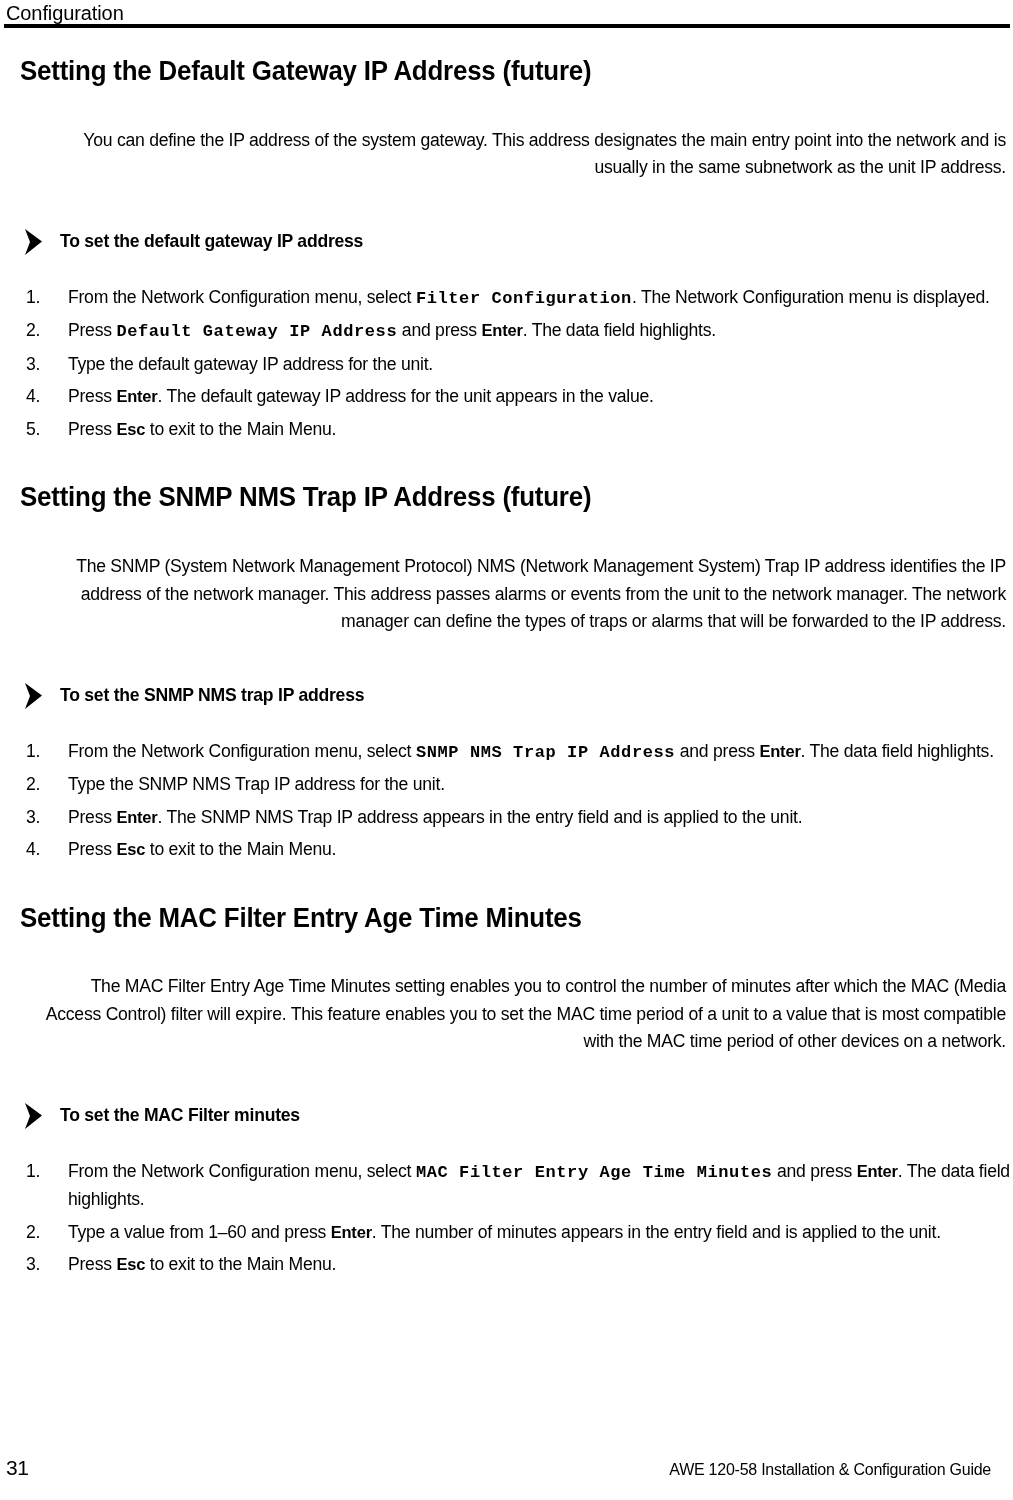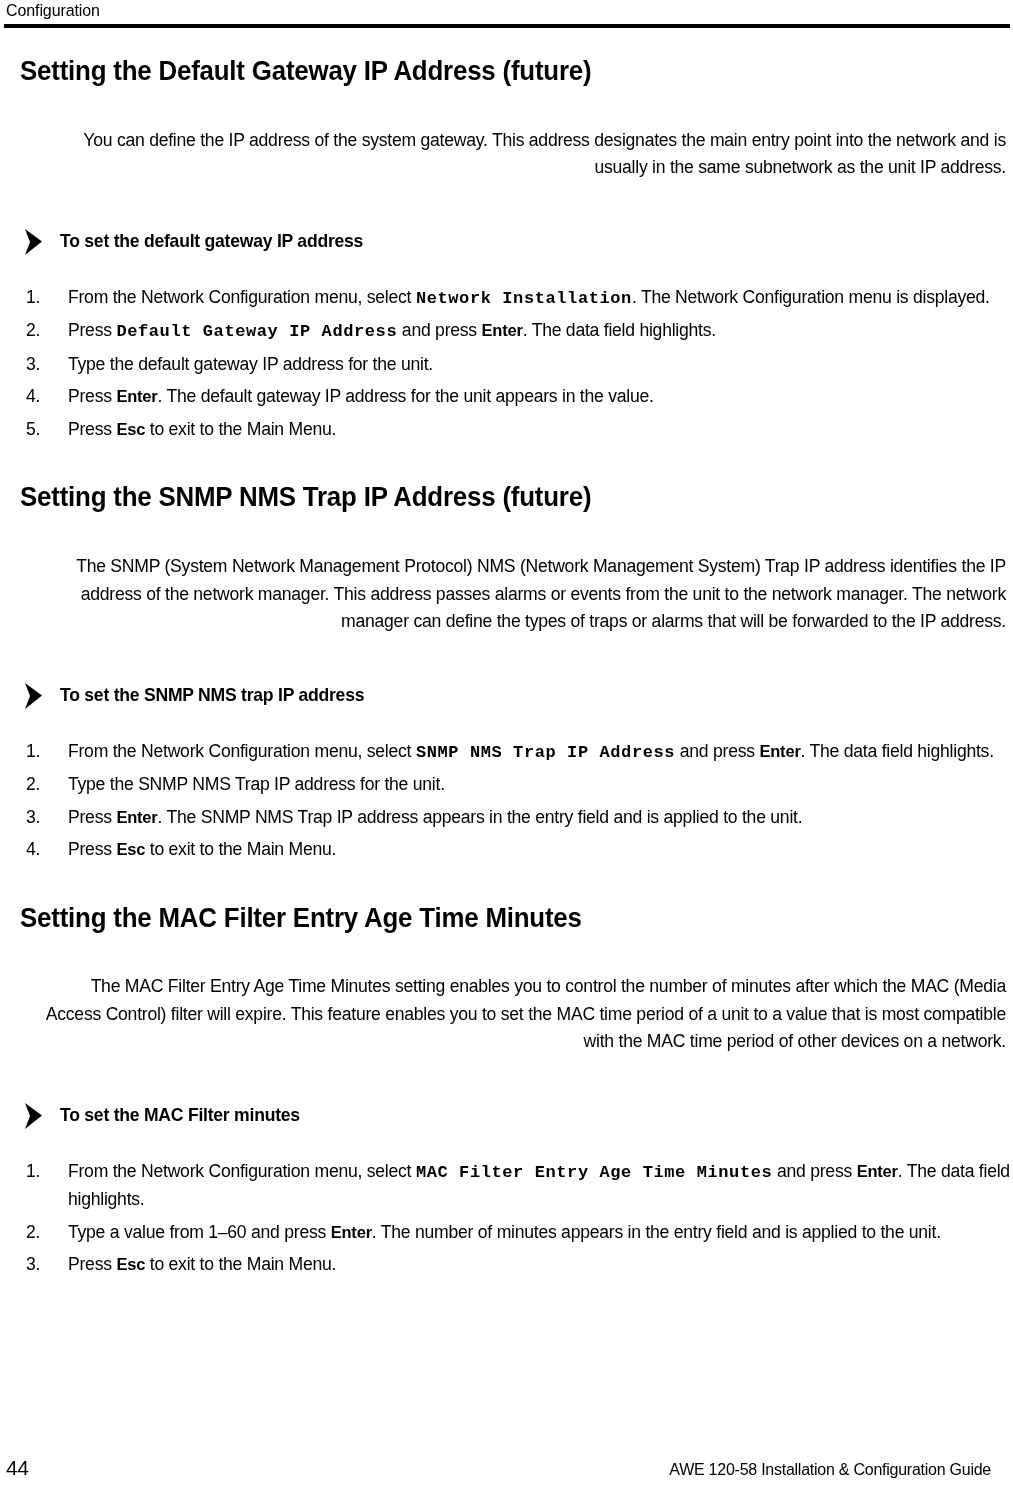--- a/index.html
+++ b/index.html
@@ -22,21 +22,21 @@
     width: 1013px;
     height: 1500px;
   }
 
   
   .rh-text {
     position: absolute;
     left: 6px;
     top: 2px;
     font-family: "Liberation Sans", sans-serif;
-    font-size: 16px;
+    font-size: 20px;
     font-weight: 400;
     letter-spacing: -0.1px;
     color: #000;
     white-space: nowrap;
   }
   .rh-rule {
     position: absolute;
     left: 4px;
     top: 24px;
     width: 1006px;
@@ -186,21 +186,21 @@
     <div class="proc">
       <span class="arrow">
         <svg width="22" height="26" viewBox="0 0 22 26" xmlns="http://www.w3.org/2000/svg">
           <path d="M1 0 L18 12.5 L1 26 L6 13 Z" fill="#000000"></path>
         </svg>
       </span>
       <span class="ptitle">To set the default gateway IP address</span>
     </div>
     <div class="sp-e"></div>
     <ol class="steps">
-        <li><span class="num">1.</span><span>From the Network Configuration menu, select </span><code class="mono">Network Installation</code><span>. The Network Configuration menu is displayed.</span></li>
+        <li><span class="num">1.</span><span>From the Network Configuration menu, select </span><code class="mono">Filter Configuration</code><span>. The Network Configuration menu is displayed.</span></li>
         <li><span class="num">2.</span><span>Press </span><code class="mono">Default Gateway IP Address</code><span> and press </span><b class="kbd">Enter</b><span>. The data field highlights.</span></li>
         <li><span class="num">3.</span><span>Type the default gateway IP address for the unit.</span></li>
         <li><span class="num">4.</span><span>Press </span><b class="kbd">Enter</b><span>. The default gateway IP address for the unit appears in the value.</span></li>
         <li><span class="num">5.</span><span>Press </span><b class="kbd">Esc</b><span> to exit to the Main Menu.</span></li>
       </ol>
 
     <div class="sp-d"></div>
 
     <h2 class="sec">Setting the SNMP NMS Trap IP Address (future)</h2>
     <div class="sp-a"></div>
@@ -239,17 +239,17 @@
     <div class="sp-e"></div>
     <ol class="steps">
         <li><span class="num">1.</span><span>From the Network Configuration menu, select </span><code class="mono">MAC Filter Entry Age Time Minutes</code><span> and press </span><b class="kbd">Enter</b><span>. The data field highlights.</span></li>
         <li><span class="num">2.</span><span>Type a value from 1–60 and press </span><b class="kbd">Enter</b><span>. The number of minutes appears in the entry field and is applied to the unit.</span></li>
         <li><span class="num">3.</span><span>Press </span><b class="kbd">Esc</b><span> to exit to the Main Menu.</span></li>
       </ol>
 
   </div>
 
   <div class="footer">
-    <span class="pg-num">44</span>
+    <span class="pg-num">31</span>
     <span class="foot-title">AWE 120-58 Installation &amp; Configuration Guide</span>
   </div>
 
 </div>
 
 </body></html>

